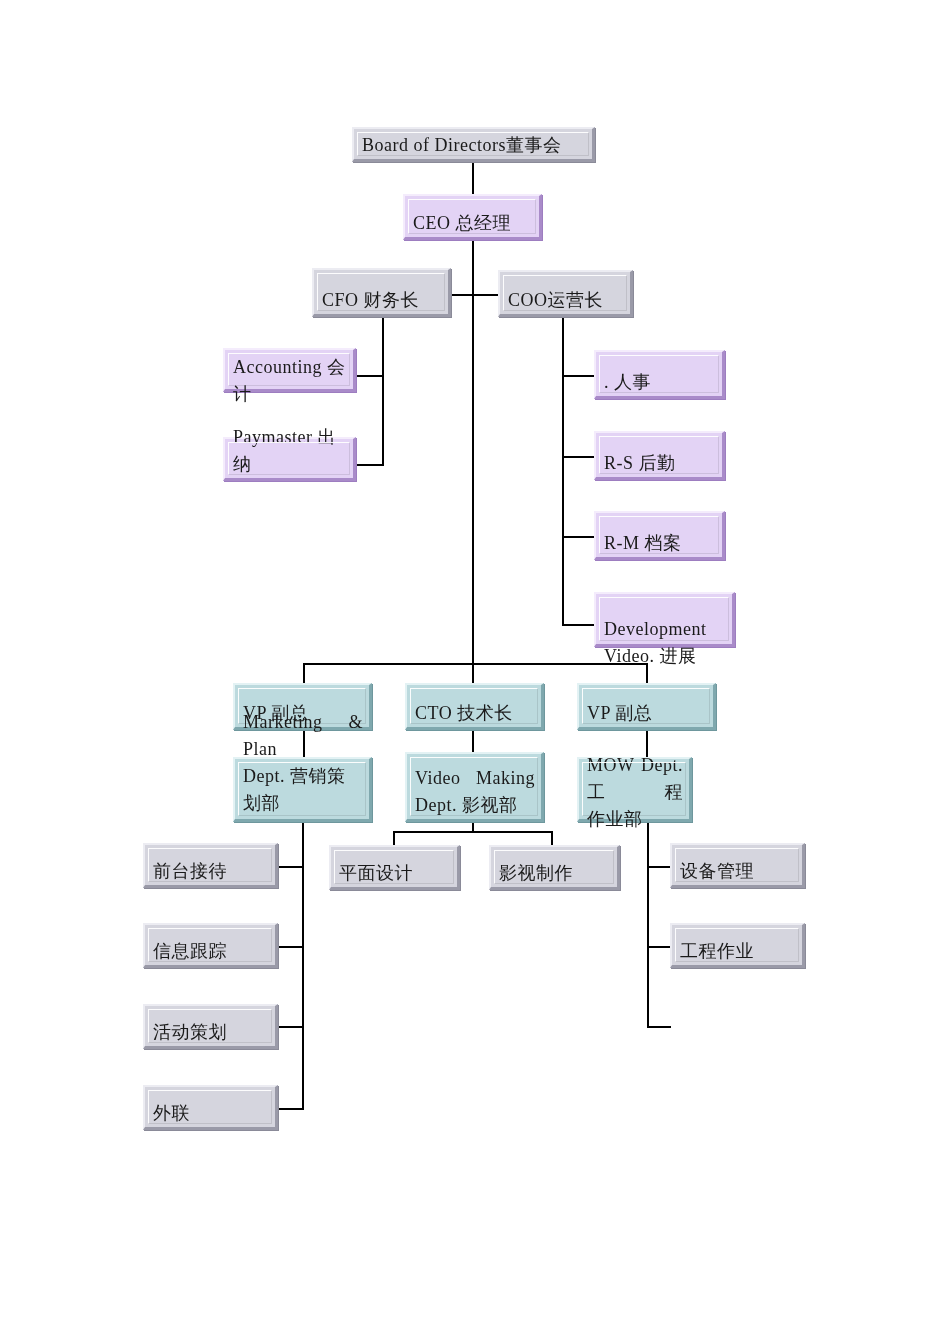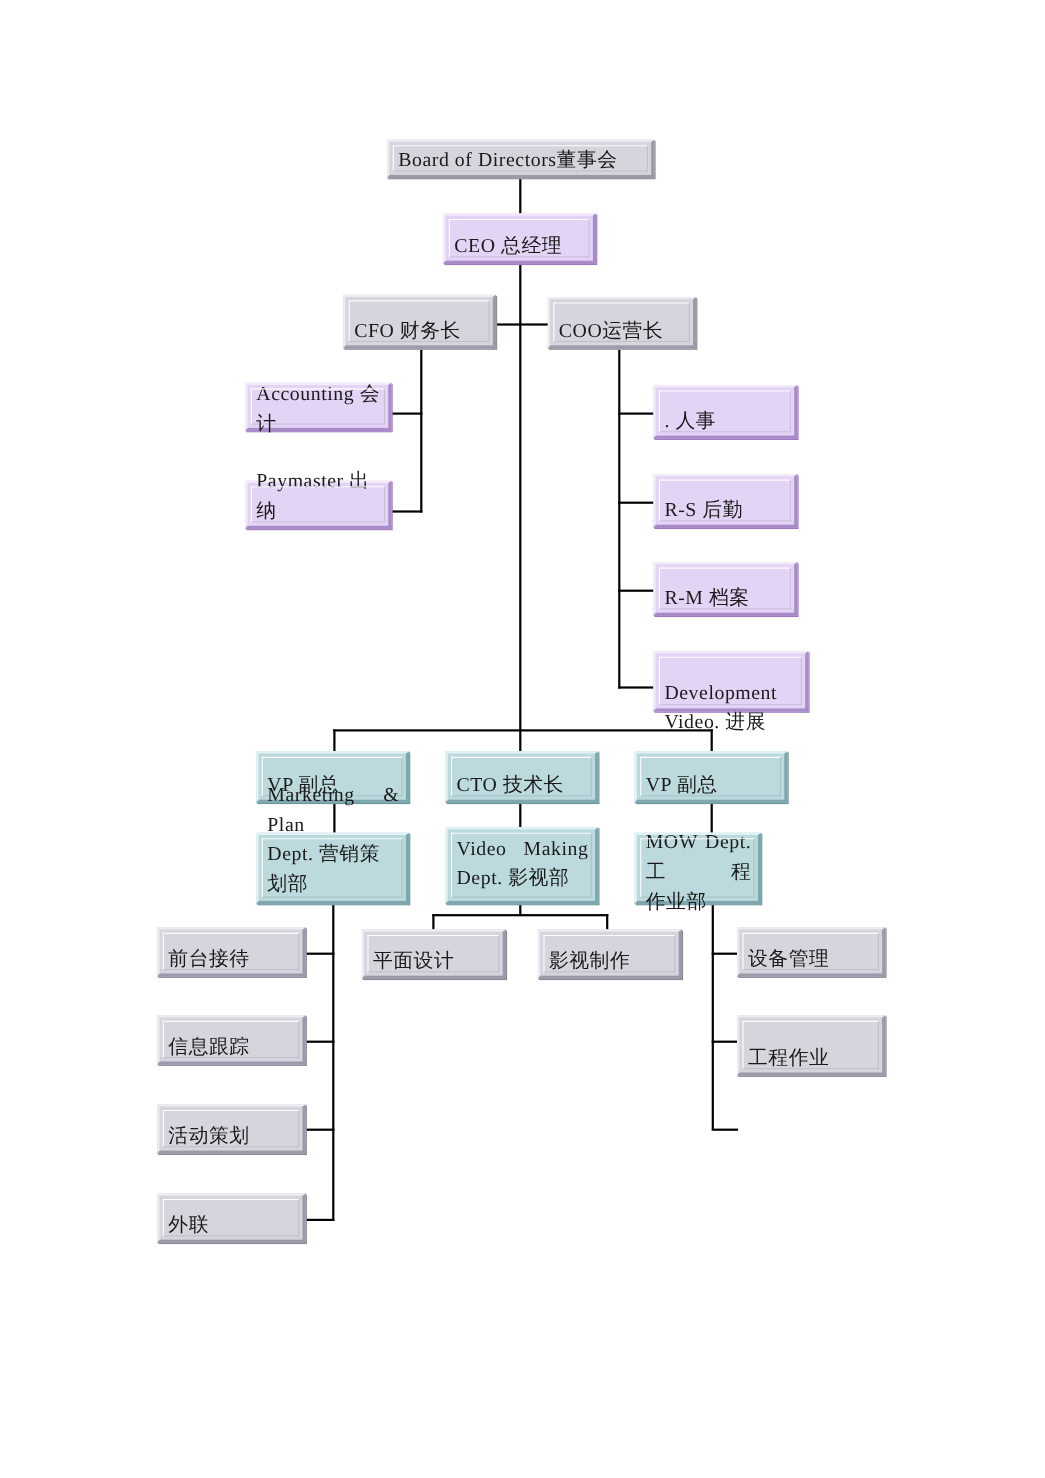--- a/index.html
+++ b/index.html
@@ -130,21 +130,21 @@
   </div>
 
   <div class="node c-grey" style="left:312px;top:268px;width:139px;height:49px;">
     <span class="ln2">CFO  财务长</span>
   </div>
 
   <div class="node c-grey" style="left:498px;top:270px;width:135px;height:47px;">
     <span class="ln2">COO运营长</span>
   </div>
 
-  <div class="node c-purple ovf" style="left:223px;top:348px;width:133px;height:44px;justify-content:center;padding-top:4px;">
+  <div class="node c-purple ovf" style="left:223px;top:348px;width:133px;height:44px;justify-content:space-between;padding-top:4px;">
     <span class="ln2">Accounting    会</span>
     <span class="ln2">计</span>
   </div>
 
   <div class="node c-purple" style="left:223px;top:437px;width:133px;height:44px;">
     <span class="ln2">Paymaster  出纳</span>
   </div>
 
   <div class="node c-purple" style="left:594px;top:350px;width:131px;height:49px;">
     <span class="ln2">.  人事</span>
@@ -173,21 +173,21 @@
 
   <div class="node c-teal" style="left:577px;top:683px;width:139px;height:47px;">
     <span class="ln2">VP  副总</span>
   </div>
 
   <div class="node c-teal ovf" style="left:233px;top:757px;width:139px;height:65px;justify-content:flex-end;padding-bottom:2px;">
     <span class="ln2 j">Marketing &amp; Plan</span>
     <span class="ln2">Dept.  营销策划部</span>
   </div>
 
-  <div class="node c-teal ovf" style="left:405px;top:752px;width:139px;height:70px;justify-content:flex-start;padding-top:4px;">
+  <div class="node c-teal ovf" style="left:405px;top:752px;width:139px;height:70px;justify-content:flex-end;padding-top:4px;">
     <span class="ln2 j">Video     Making</span>
     <span class="ln2">Dept.  影视部</span>
   </div>
 
   <div class="node c-teal ovf" style="left:577px;top:757px;width:115px;height:65px;justify-content:center;padding-top:6px;">
     <span class="ln2 j">MOW  Dept. 工 程</span>
     <span class="ln2">作业部</span>
   </div>
 
   <div class="node c-grey" style="left:143px;top:843px;width:135px;height:45px;">
@@ -211,18 +211,18 @@
   </div>
 
   <div class="node c-grey" style="left:489px;top:845px;width:131px;height:45px;">
     <span class="ln2">影视制作</span>
   </div>
 
   <div class="node c-grey" style="left:670px;top:843px;width:135px;height:45px;">
     <span class="ln2">设备管理</span>
   </div>
 
-  <div class="node c-grey" style="left:670px;top:923px;width:135px;height:55px;">
+  <div class="node c-grey" style="left:670px;top:923px;width:135px;height:45px;">
     <span class="ln2">工程作业</span>
   </div>
 
 
 </div>
 
 </body></html>

